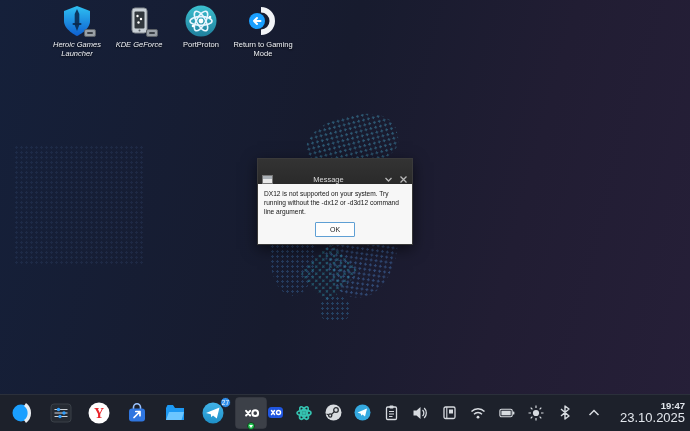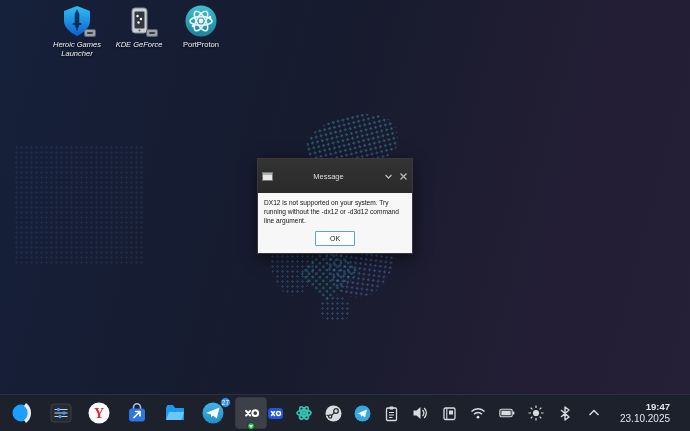--- a/index.html
+++ b/index.html
@@ -22,42 +22,42 @@
   .desktop-icons { position:absolute; left:6px; top:4px; display:flex;margin-left:40px; }
   .dicon { width:62px; display:flex; flex-direction:column; align-items:center; cursor:default; }
   .dicon .art { width:34px; height:34px; position:relative; display:flex; align-items:center; justify-content:center; }
   .dicon .lbl { margin-top:2px; font-size:7.5px; line-height:1.2; color:#f2f4f8; text-align:center; text-shadow:0 1px 2px rgba(0,0,0,.85); max-width:60px; }
   .dicon .lbl.italic { font-style:italic; }
   .link-badge { position:absolute; right:-2px; bottom:1px; width:12px; height:8px; background:#9aa0a6; border:1px solid #5d6268; border-radius:2px; }
   .link-badge::after { content:""; position:absolute; left:2px; top:2px; width:6px; height:2px; background:#3a3f45; border-radius:1px; }
 
   
   .dialog { position:absolute; left:257px; top:158px; width:156px; border:1px solid #3a3a3a; box-shadow:0 4px 14px rgba(0,0,0,.55); }
-  .dlg-title { height:34px; background:linear-gradient(#333,#2a2a2a); display:flex; align-items:center; padding:0 4px; }
+  .dlg-title { height:25px; background:linear-gradient(#333,#2a2a2a); display:flex; align-items:flex-end; padding:0 4px; }
   .dlg-win-icon { width:11px; height:9px; background:#e8e8e8; border:1px solid #777; position:relative; }
   .dlg-win-icon::before { content:""; position:absolute; left:0; top:0; right:0; height:2.5px; background:#aab0b6; }
   .dlg-title-text { flex:1; text-align:center; font-size:7.5px; color:#dcdcdc; }
   .dlg-btns { display:flex; gap:6px; align-items:center; }
   .dlg-body { background:#f7f7f7; padding:5px 6px 6px; }
   .dlg-msg { font-size:6.6px; line-height:1.4; color:#141414; }
   .ok-btn { display:block; margin:5px auto 1px; width:40px; height:15px; background:#fdfdfd; border:1px solid #5e9fd4; border-radius:1px; font-size:7px; color:#1a1a1a; font-family:"Liberation Sans", sans-serif; }
 
   
   .taskbar { position:absolute; left:0; bottom:0; width:690px; height:37px; background:#1d212b; border-top:1px solid #2b303b; display:flex; align-items:center; padding:0 4px 0 8px; }
   .tb-left { display:flex; align-items:center; gap:8px; }
   .tb-btn { width:30px; height:30px; display:flex; align-items:center; justify-content:center; position:relative; border-radius:3px; }
   .tb-btn.active { background:rgba(255,255,255,0.14); outline:1px solid rgba(255,255,255,0.10); }
   .tg-badge { position:absolute; top:-1px; right:-3px; min-width:11px; height:11px; border-radius:6px; background:#3390ec; border:1px solid #1d212b; color:#fff; font-size:6.5px; line-height:9px; text-align:center; padding:0 1px; }
   .run-dot { position:absolute; bottom:-2px; left:50%; transform:translateX(-50%); width:8px; height:8px; border-radius:50%; background:#23c552; border:1px solid #15391f; display:flex; align-items:center; justify-content:center; }
   .run-dot::after { content:""; width:0; height:0; border-left:2px solid transparent; border-right:2px solid transparent; border-top:3px solid #fff; }
   .tb-tray { margin-left:auto; display:flex; align-items:center; gap:11px; }
   .tray-ic { width:18px; height:18px; display:flex; align-items:center; justify-content:center; }
   .clock { display:flex; flex-direction:column; align-items:flex-end; margin:0 4px 0 6px; color:#e2e6ec; }
   .clock .t { font-size:9.5px; font-weight:bold; line-height:1.1; }
-  .clock .d { font-size:10px; line-height:1.1; }
+  .clock .d { font-size:13px; line-height:1.1; }
   .show-desktop { width:12px; height:14px; border:1px solid #c9ced4; border-radius:2px; margin:0 4px 0 6px; }
 </style>
 </head>
 <body>
 
 <div class="dots dots-left"></div>
 <div class="dots dots-cres"></div>
 <div class="dots dots-blob-r"></div>
 <div class="dots dots-blob-l"></div>
 <div class="dots dots-diam"></div>
@@ -113,20 +113,30 @@
         <ellipse cx="17" cy="17" rx="11" ry="4.4" fill="none" stroke="#eaf6ff" stroke-width="1.6" transform="rotate(60 17 17)"></ellipse>
         <ellipse cx="17" cy="17" rx="11" ry="4.4" fill="none" stroke="#eaf6ff" stroke-width="1.6" transform="rotate(120 17 17)"></ellipse>
         <circle cx="17" cy="17" r="2.4" fill="#ffffff"></circle>
         <circle cx="26" cy="13" r="1.3" fill="#ffffff"></circle>
         <circle cx="9" cy="22" r="1.3" fill="#ffffff"></circle>
       </svg>
     </div>
     <div class="lbl">PortProton</div>
   </div>
 
+  <div class="dicon">
+    <div class="art">
+      <svg width="34" height="34" viewBox="0 0 34 34">
+        <path d="M15 3 A14 14 0 1 1 15 31 L15 25.5 A8.5 8.5 0 1 0 15 8.5 Z" fill="#f2f4f7"></path>
+        <circle cx="11" cy="17" r="8" fill="#1a9fff"></circle>
+        <path d="M8 17 H14.5 M8 17 L11 14 M8 17 L11 20" stroke="#ffffff" stroke-width="2" fill="none" stroke-linecap="round" stroke-linejoin="round"></path>
+      </svg>
+    </div>
+    <div class="lbl">Return to Gaming Mode</div>
+  </div>
 
 
 
 </div>
 
 <div class="dialog">
   <div class="dlg-title">
     <span class="dlg-win-icon"></span>
     <span class="dlg-title-text">Message</span>
     <span class="dlg-btns">

